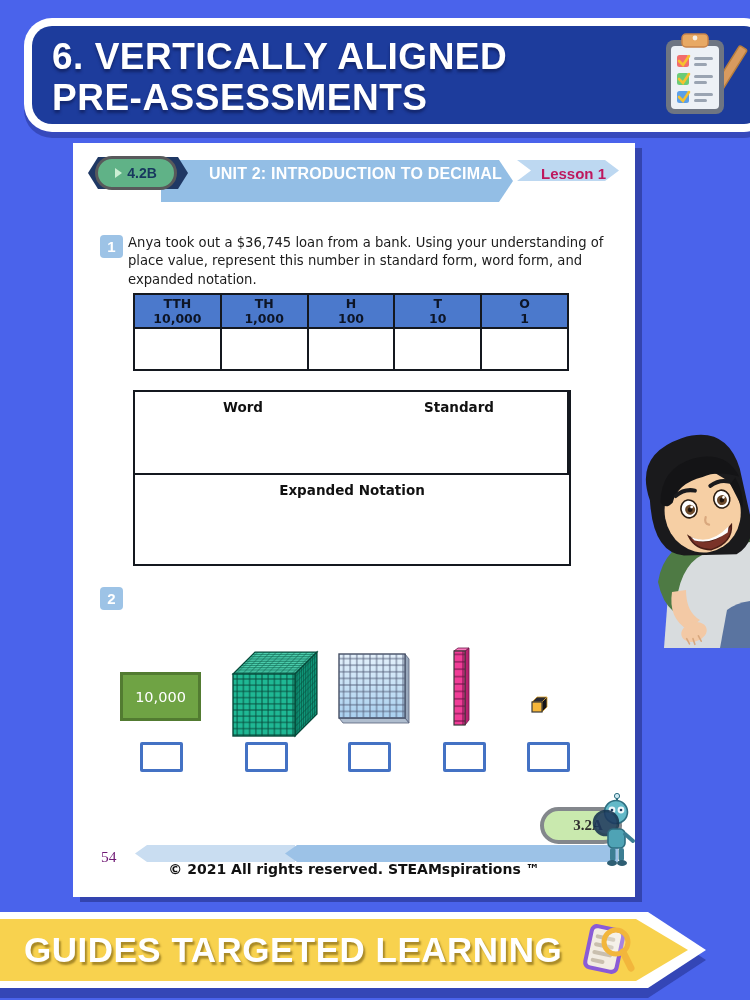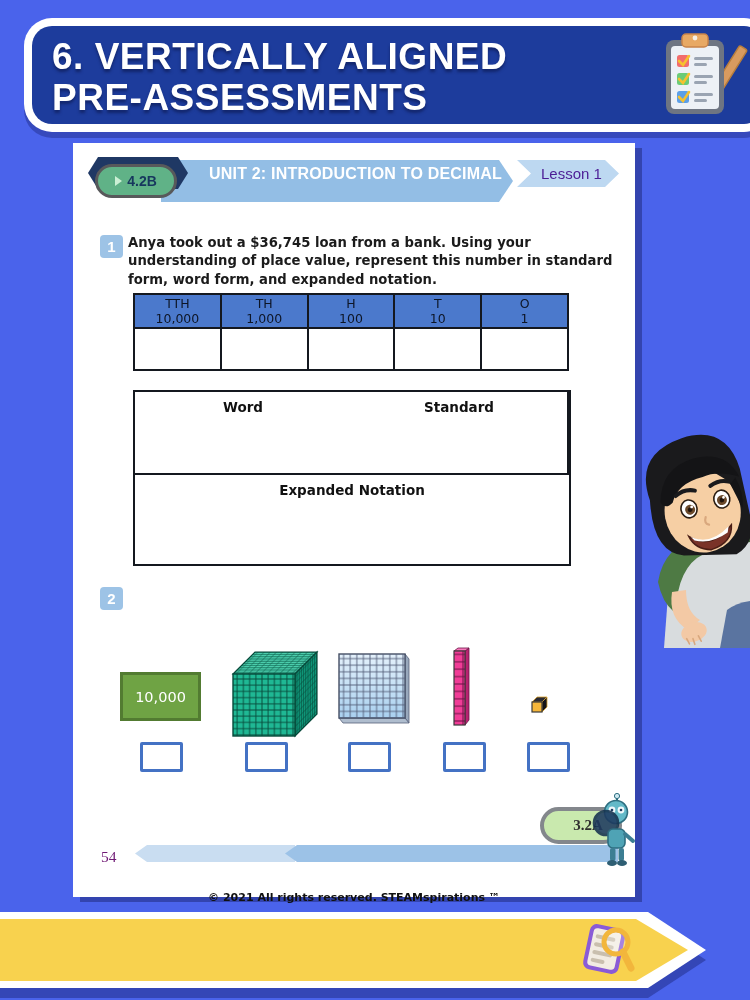--- a/index.html
+++ b/index.html
@@ -34,35 +34,35 @@
   }
   
   .unit-banner {
     position:absolute; left:88px; top:17px; width:352px; height:42px;
     background:#93BEE5;
     clip-path:polygon(0 0, 338px 0, 352px 50%, 338px 100%, 0 100%);
     color:#fff; font-weight:bold; font-size:16px; line-height:27px;
     padding-left:48px; letter-spacing:.2px; white-space:nowrap;
   }
   .lesson-tag {
-    position:absolute; left:444px; top:17px; width:102px; height:27px;
+    position:absolute; left:444px; top:17px; width:102px; height:21px;
     background:#BDD8F1;
     clip-path:polygon(0 0, 88px 0, 102px 50%, 88px 100%, 0 100%, 14px 50%);
-    color:#4c1d95; font-weight:normal; font-size:15px; line-height:27px;
+    color:#be185d; font-weight:bold; font-size:15px; line-height:27px;
     padding-left:24px; white-space:nowrap;
   }
   .badge-chevron {
     position:absolute; left:15px; top:14px; width:100px; height:32px;
     background:#1F3864;
     clip-path:polygon(10px 0, 90px 0, 100px 50%, 90px 100%, 10px 100%, 0 50%);
   }
   .std-badge {
     position:absolute; left:22px; top:13px; width:82px; height:34px;
     background:#60B287; border:3px solid #58595B; border-radius:17px;
-    display:flex; align-items:center; justify-content:center; gap:5px;margin-top:8px;
+    display:flex; align-items:center; justify-content:center; gap:5px;
   }
   .std-badge .tri {
     width:0; height:0; border-top:5px solid transparent; border-bottom:5px solid transparent;
     border-left:7px solid #CBEFD4;
   }
   .std-badge .txt { color:#17375E; font-weight:bold; font-size:14px; font-family:"Liberation Sans",sans-serif; }
 
   .section-title {
     position:absolute; left:37px; top:56px;
     font-size:17.5px; font-weight:bold; color:#141414; letter-spacing:.8px;
@@ -73,31 +73,31 @@
     position:absolute; width:23px; height:23px; background:#9DC3E6; border-radius:4px;
     color:#fff; font-weight:bold; font-size:15px; text-align:center; line-height:23px;
     font-family:"Liberation Sans",sans-serif;
   }
   .q1-badge { left:27px; top:92px; }
   .q2-badge { left:27px; top:444px; }
   .q-text {
     position:absolute; font-family:"DejaVu Sans", sans-serif;
     font-size:13.2px; line-height:1.4; color:#1b1b1b;
   }
-  .q1-text { left:55px; top:91px; width:508px;font-weight:bold; }
+  .q1-text { left:55px; top:91px; width:508px; }
   .q2-text { left:55px; top:446px; width:508px; }
 
   
   .pv-table {
     position:absolute; left:60px; top:150px; width:436px;
     border-collapse:collapse; table-layout:fixed;
   }
   .pv-table th {
     background:#4B79CC; border:2px solid #14181f; color:#0d1526;
-    font-family:"DejaVu Sans",sans-serif; font-weight:normal; font-size:12.5px;
+    font-family:"DejaVu Sans",sans-serif; font-weight:bold; font-size:12.5px;
     text-align:center; padding:1px 0; height:33px;margin-left:8px;
   }
   .pv-table td { border:2px solid #14181f; height:42px; background:#fff; }
 
   
   .forms-table {
     position:absolute; left:60px; top:247px; width:438px; height:176px;
     border:2px solid #14181f;
   }
   .forms-top { display:flex; height:83px; border-bottom:2px solid #14181f; }
@@ -134,21 +134,21 @@
   .footer-bar-main {
     position:absolute; left:212px; top:702px; width:333px; height:17px; background:#9CC2E7;
     clip-path:polygon(12px 0, 100% 0, 100% 100%, 12px 100%, 0 50%);
   }
   .page-number {
     position:absolute; left:28px; top:705px; font-size:15.5px; color:#701a75;
     font-family:Liberation Serif, serif;
   }
   .copyright {
     position:absolute; left:0; top:718px; width:562px; text-align:center;
-    font-family:"DejaVu Sans",sans-serif; font-weight:bold; font-size:11px; color:#111;margin-top:30px;
+    font-family:"DejaVu Sans",sans-serif; font-weight:bold; font-size:14px; color:#111;
   }
   .robot-wrap { position:absolute; left:514px; top:650px; z-index:5; }
 
   
   .boy-wrap { position:absolute; right:0; top:430px; width:114px; height:218px; }
 
   
   .bottom-banner-shadow {
     position:absolute; left:-12px; top:922px; width:718px; height:76px;
     background:rgba(30,42,130,.5);
@@ -411,20 +411,21 @@
 
       <path d="M48,104 Q68,122 92,100 Q90,118 68,121 Q52,118 48,104 Z" fill="#7A3328" stroke="#4A1E16" stroke-width="1.5"></path>
       <path d="M50,105 Q68,117 89,101 L87,107 Q68,116 53,109 Z" fill="#FDFDFD"></path>
     </g>
   </svg>
 </div>
 
 <div class="bottom-banner-shadow"></div>
 <div class="bottom-banner"></div>
 <div class="bottom-banner-inner">
+  <div class="bottom-title">GUIDES TARGETED LEARNING</div>
   <div class="mag-icon-wrap">
     <svg width="64" height="62" viewBox="0 0 64 62">
       <g transform="rotate(12 30 30)">
         <rect x="12" y="6" width="36" height="46" rx="7" fill="#8A5BD6"></rect>
         <rect x="16" y="10" width="28" height="38" rx="4" fill="#F2ECE2"></rect>
         <rect x="19" y="16" width="20" height="4" rx="2" fill="#C9BFAE"></rect>
         <rect x="19" y="24" width="20" height="4" rx="2" fill="#C9BFAE"></rect>
         <rect x="19" y="32" width="20" height="4" rx="2" fill="#C9BFAE"></rect>
         <rect x="19" y="40" width="14" height="4" rx="2" fill="#C9BFAE"></rect>
       </g>

